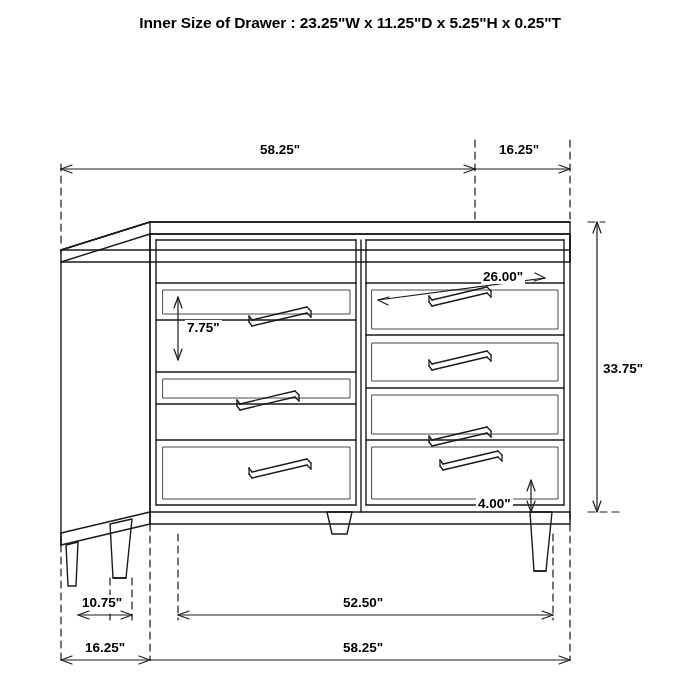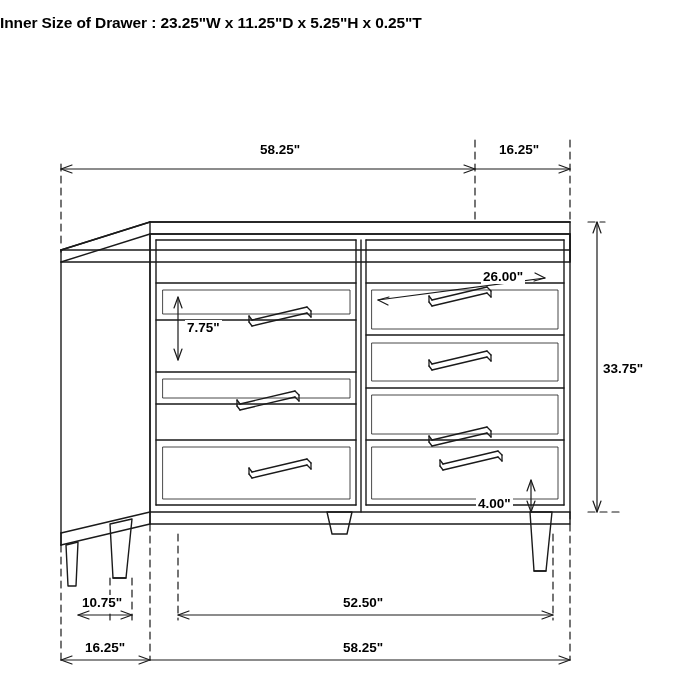--- a/index.html
+++ b/index.html
@@ -18,20 +18,21 @@
   #stage {
     position: relative;
     width: 700px;
     height: 700px;
   }
   #title {
     position: absolute;
     top: 14px;
     left: 0;
     width: 700px;
+    text-align: center;
     font-size: 15.5px;
     font-weight: bold;
     letter-spacing: -0.1px;
   }
   svg.diagram {
     position: absolute;
     top: 0;
     left: 0;
   }
   .dimtext {

